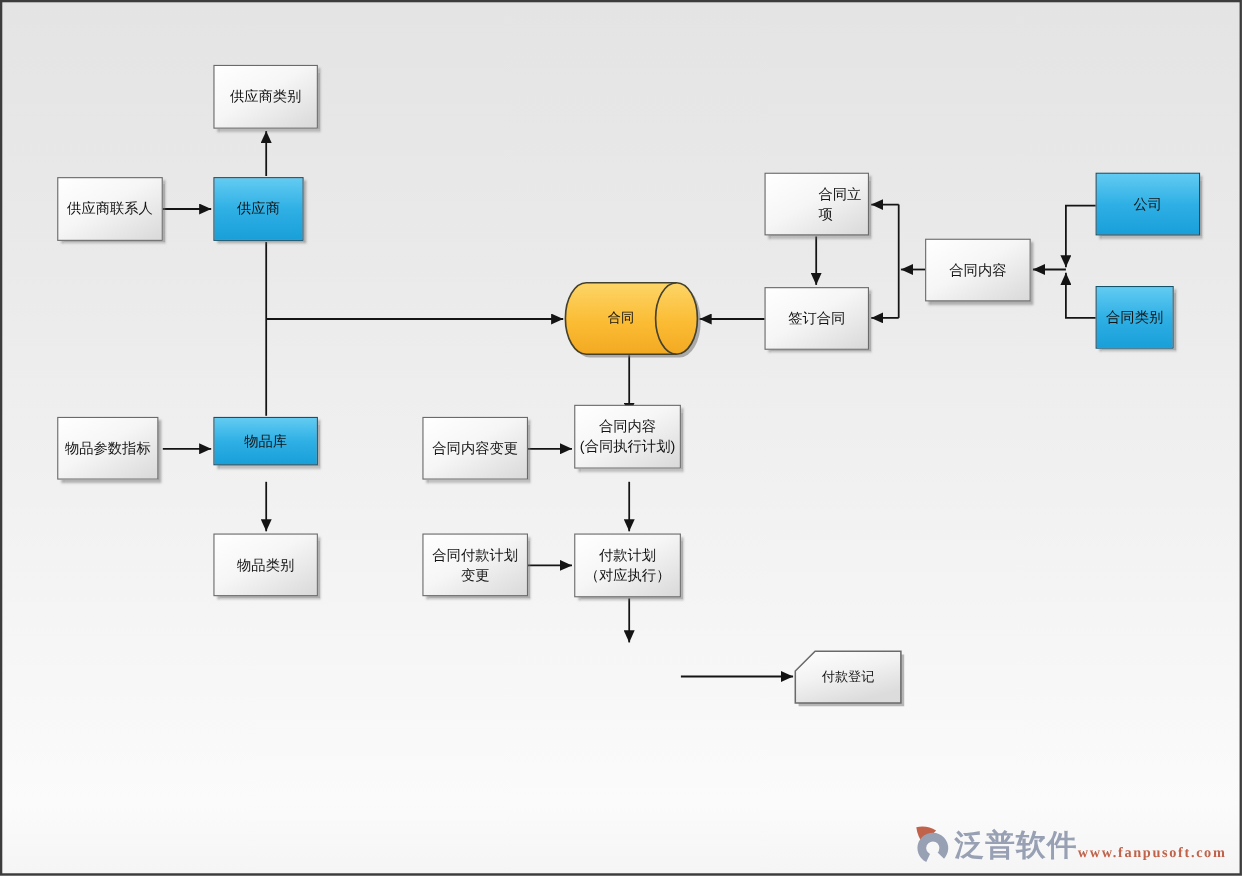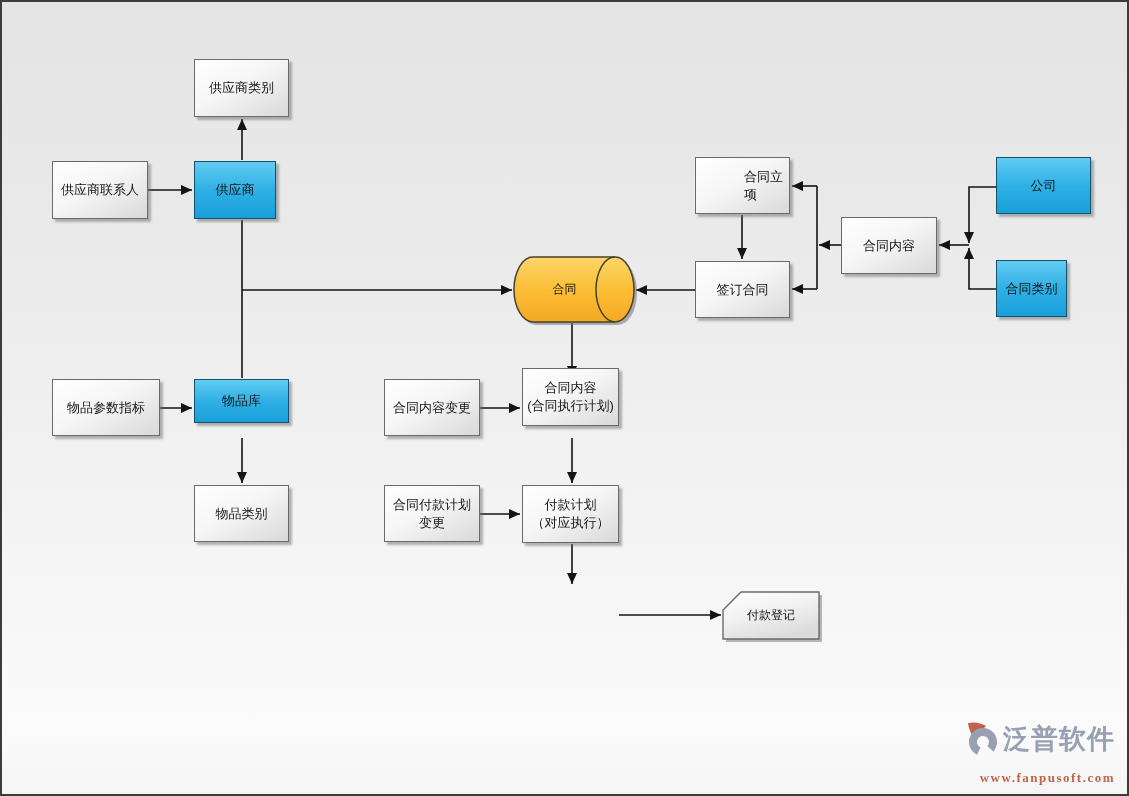--- a/index.html
+++ b/index.html
@@ -30,21 +30,21 @@
     border:1px solid #14516b;
   }
   .shape-label{
     position:absolute;
     display:flex;align-items:center;justify-content:center;
     font-size:12px;color:#141414;text-align:center;line-height:1.35;
     pointer-events:none;
   }
   .watermark{
     position:absolute;right:12px;bottom:8px;
-    display:flex;flex-direction:column;align-items:flex-end;
+    display:flex;flex-direction:row;align-items:center;
   }
   .wm-row{display:flex;align-items:center;gap:2px;}
   .wm-brand{
     font-size:27px;font-weight:bold;color:#98a0b4;
     letter-spacing:1px;line-height:1;
   }
   .wm-url{
     font-size:13px;font-weight:bold;color:#c0634a;
     letter-spacing:1.5px;margin-top:13px;
     font-family:"Liberation Serif","DejaVu Serif",serif;
@@ -113,21 +113,21 @@
   </div>
 
   <div class="node white" style="left:50px;top:159px;width:96px;height:58px;">
     <span>供应商联系人</span>
   </div>
 
   <div class="node blue" style="left:192px;top:159px;width:82px;height:58px;">
     <span>供应商</span>
   </div>
 
-  <div class="node white" style="left:50px;top:377px;width:108px;height:57px;">
+  <div class="node white" style="left:50px;top:377px;width:92px;height:57px;">
     <span>物品参数指标</span>
   </div>
 
   <div class="node blue" style="left:192px;top:377px;width:95px;height:44px;font-family:Liberation Serif, serif;">
     <span>物品库</span>
   </div>
 
   <div class="node white" style="left:192px;top:483px;width:95px;height:57px;">
     <span>物品类别</span>
   </div>

